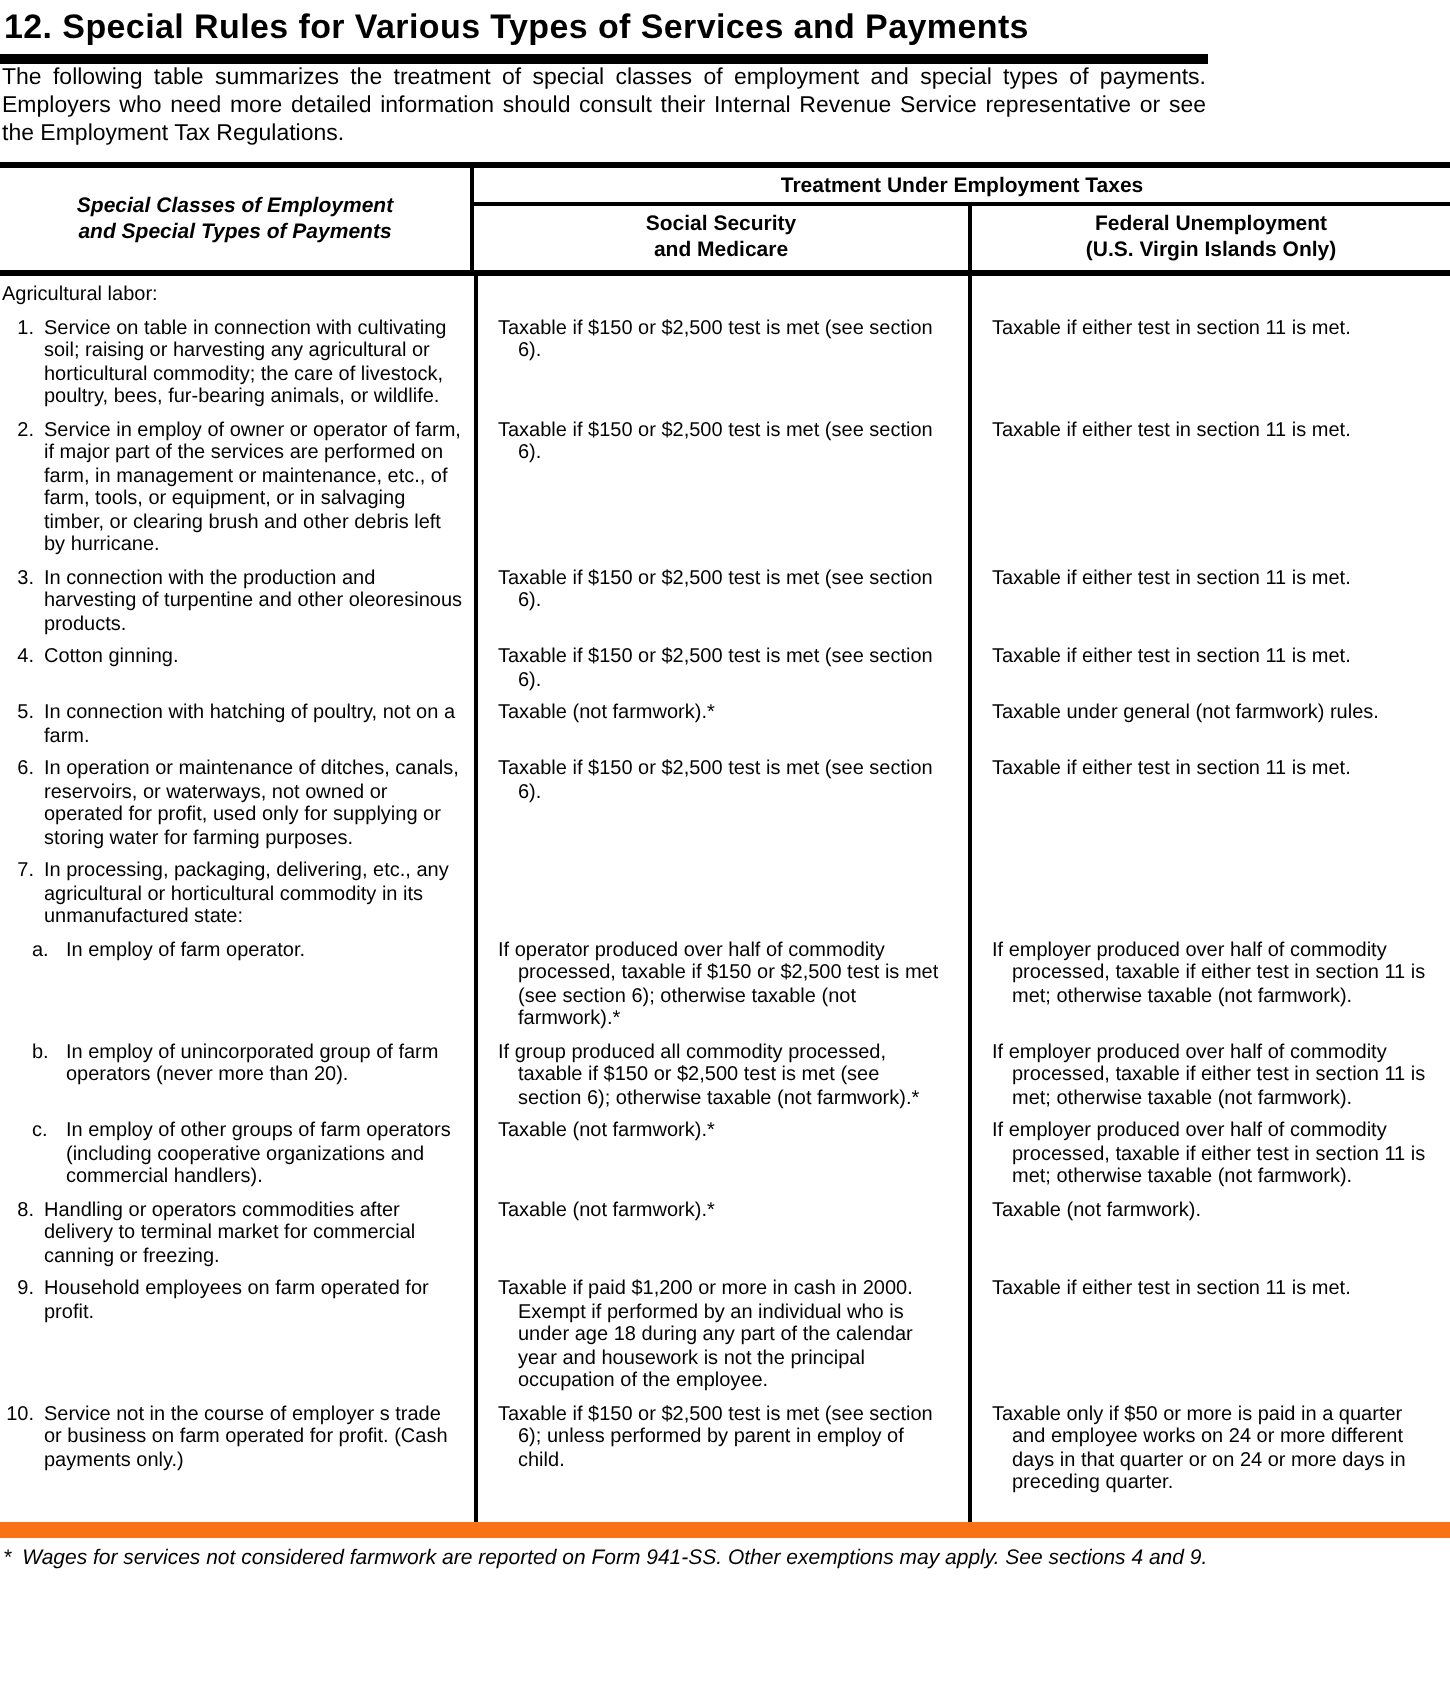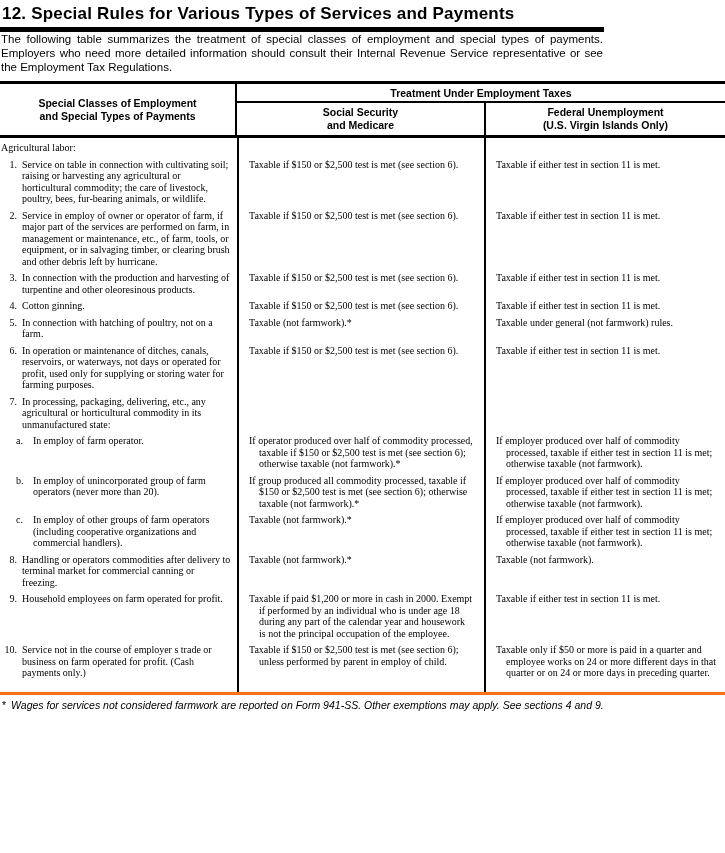--- a/index.html
+++ b/index.html
@@ -33,34 +33,35 @@
   
   .tbl { border-top: 3px solid #000; width: 725px; }
 
   .thead { display: grid; grid-template-columns: 237px 1fr; border-bottom: 3px solid #000; }
   .th-classes {
     border-right: 2px solid #000;
     display: flex; align-items: center; justify-content: center;
     text-align: center; font-weight: bold;
     font-size: 10.5px; line-height: 12.5px;
     white-space: pre-line;
+    font-style: italic;
   }
   .th-treatment {
     text-align: center; font-weight: bold; font-size: 10.5px;
     padding: 3px 0 2px 0; border-bottom: 2px solid #000;
   }
   .th-sub { display: grid; grid-template-columns: 249px 1fr; }
   .th-sub > div {
     text-align: center; font-weight: bold;
     font-size: 10.5px; line-height: 12.5px;
     padding: 3px 0 4px 0; white-space: pre-line;
   }
   .th-ss { border-right: 2px solid #000; }
 
-  .tbody { border-bottom: 3px solid #f97316; font-family: Liberation Serif, serif; }
+  .tbody { border-bottom: 8px solid #f97316; }
   .row { display: grid; grid-template-columns: 237px 249px 239px; }
   .cell { font-size: 10px; line-height: 11.5px; }
   .c1 { display: flex; align-items: flex-start; padding: 5px 5px 0 2px; }
   .c2 { border-left: 2px solid #000; border-right: 2px solid #000; padding: 5px 10px 0 10px; }
   .c3 { padding: 5px 6px 0 10px; }
   .num { flex: 0 0 15px; text-align: right; margin-right: 5px; }
   .lbl { flex: 1; }
   .c1.sub { padding-left: 2px; }
   .c1.sub .num { margin-left: 14px; flex-basis: 12px; text-align: left; }
   .hang { padding-left: 10px; text-indent: -10px; }
@@ -172,21 +173,21 @@
             <div class="hang">Taxable (not farmwork).*</div>
           </div>
         <div class="cell c3">
             <div class="hang">Taxable under general (not farmwork) rules.</div>
           </div>
       </div>
 
       <div class="row">
         <div class="cell c1">
           <span class="num">6.</span>
-          <span class="lbl">In operation or maintenance of ditches, canals, reservoirs, or waterways, not days or operated for profit, used only for supplying or storing water for farming purposes.</span>
+          <span class="lbl">In operation or maintenance of ditches, canals, reservoirs, or waterways, not owned or operated for profit, used only for supplying or storing water for farming purposes.</span>
         </div>
         <div class="cell c2">
             <div class="hang">Taxable if $150 or $2,500 test is met (see section 6).</div>
           </div>
         <div class="cell c3">
             <div class="hang">Taxable if either test in section 11 is met.</div>
           </div>
       </div>
 
       <div class="row">

